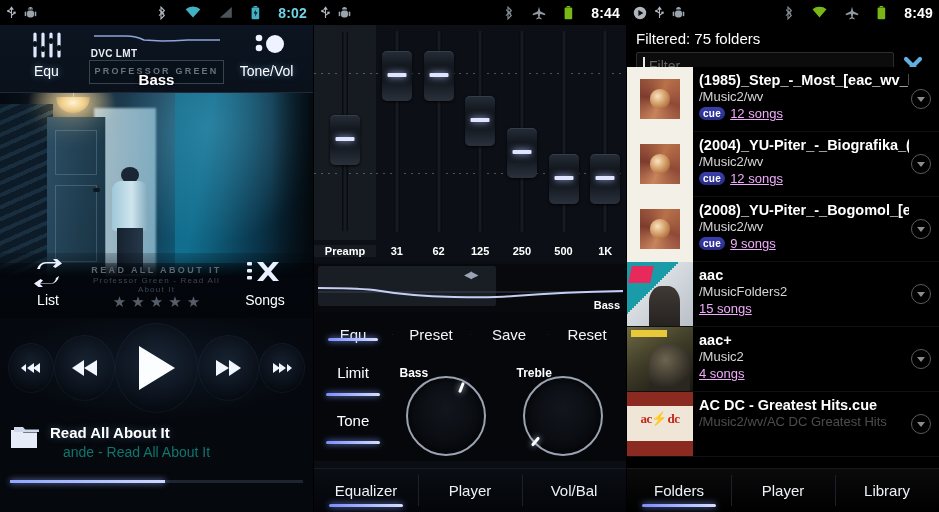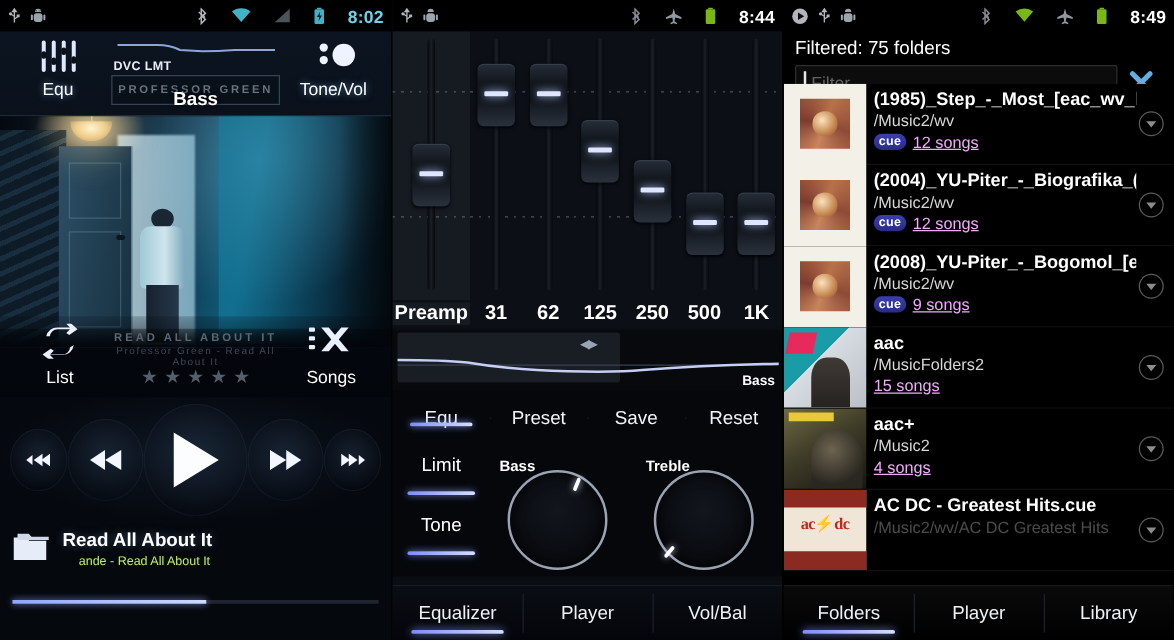--- a/index.html
+++ b/index.html
@@ -111,21 +111,21 @@
   .tbtn { display: flex; align-items: center; justify-content: center; border-radius: 50%;
     background: radial-gradient(circle at 50% 42%, rgba(34,50,70,.55), rgba(7,11,18,.1) 72%);
     box-shadow: inset 0 0 0 1px rgba(90,120,160,.10); }
   .tb-sm { width: 50px; height: 50px; }
   .tb-md { width: 66px; height: 66px; }
   .tb-lg { width: 90px; height: 90px; }
 
   .nowplaying { position:absolute; left:0; right:0; top:418px; height:62px; padding: 6px 12px 0 10px;
     display:flex; gap:10px; align-items:flex-start; }
   .np-text .t1 { color: #fff; font-size: 15px; font-weight: bold; text-shadow: 0 0 8px rgba(150,200,255,.35); }
-  .np-text .t2 { color: #bef264; font-size: 10px; margin-top: 3px; padding-left: 13px; }
+  .np-text .t2 { color: #0f766e; font-size: 14px; margin-top: 3px; padding-left: 13px; }
   .progress-wrap { position:absolute; left:10px; right:10px; top:480px; }
   .progress { height: 3px; background: #1e2430; position: relative; }
   .progress .fill { position:absolute; left:0; top:0; bottom:0; width: 53%;
     background: linear-gradient(90deg,#8fa6ff,#cdd8ff); box-shadow: 0 0 6px rgba(150,175,255,.8); }
   .timerow { display:flex; align-items:center; justify-content:space-between; margin-top: 6px; }
   .timerow .tm { color:#fff; font-size: 13px; font-weight: bold; }
   .timerow .fmt { color:#e2e8f0; font-size: 10px; letter-spacing:.4px; }
 
   
   .p2 { background: #0a0d12; }
@@ -138,21 +138,21 @@
     background: repeating-linear-gradient(90deg, rgba(150,165,185,.45) 0 2px, transparent 2px 7px); }
   .eq-ticks.lower { top: 148px; }
   .eq-thumb { position: absolute; left: 50%; transform: translateX(-50%); width: 30px; height: 50px;
     border-radius: 5px;
     background: linear-gradient(180deg,#262d37 0%, #141920 28%, #0d1117 52%, #1d232c 78%, #2a313c 100%);
     box-shadow: 0 1px 3px rgba(0,0,0,.9), inset 0 1px 0 rgba(120,140,170,.18);
   }
   .eq-thumb:after { content:""; position:absolute; left:50%; transform:translateX(-50%); top: 22px;
     width: 19px; height: 4px; background: #dfe5ff; border-radius: 1px; box-shadow: 0 0 7px rgba(180,200,255,.95); }
   .eq-labels { display: flex; height: 22px; align-items: center; background: #0c1016; }
-  .eq-lab { flex: 1; text-align: center; color: #fff; font-size: 16px; font-weight: bold; }
+  .eq-lab { flex: 1; text-align: center; color: #fff; font-size: 11px; font-weight: bold; }
   .eq-lab.preamp { flex: 0 0 62px; background: #161b22; }
 
   .eq-curve { position: relative; height: 48px; background: #07090d; margin-top: 2px; }
   .eq-curve .tooltip { position:absolute; left: 4px; top: 2px; width: 178px; height: 40px;
     background: rgba(40,46,56,.55); border-radius: 2px; }
   .eq-curve .arrows { position:absolute; left: 150px; top: 5px; color:#9aa4b4; font-size:10px; letter-spacing:-1px;}
   .eq-curve .bass-lbl { position:absolute; right: 6px; bottom: 1px; color:#fff; font-size:11px; font-weight:bold;}
 
   .eq-rowbtns { display: flex; height: 44px; align-items: center; background: #05070b; }
   .eq-rbtn { flex: 1; text-align: center; color: #f1f4f8; font-size: 15px; position: relative; }

